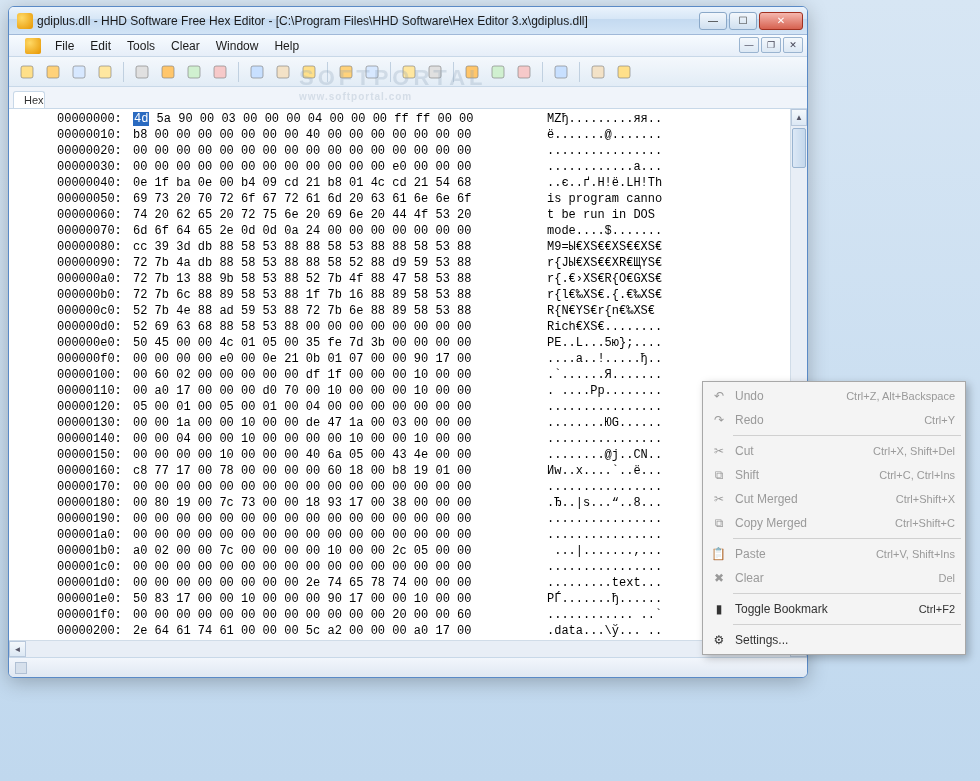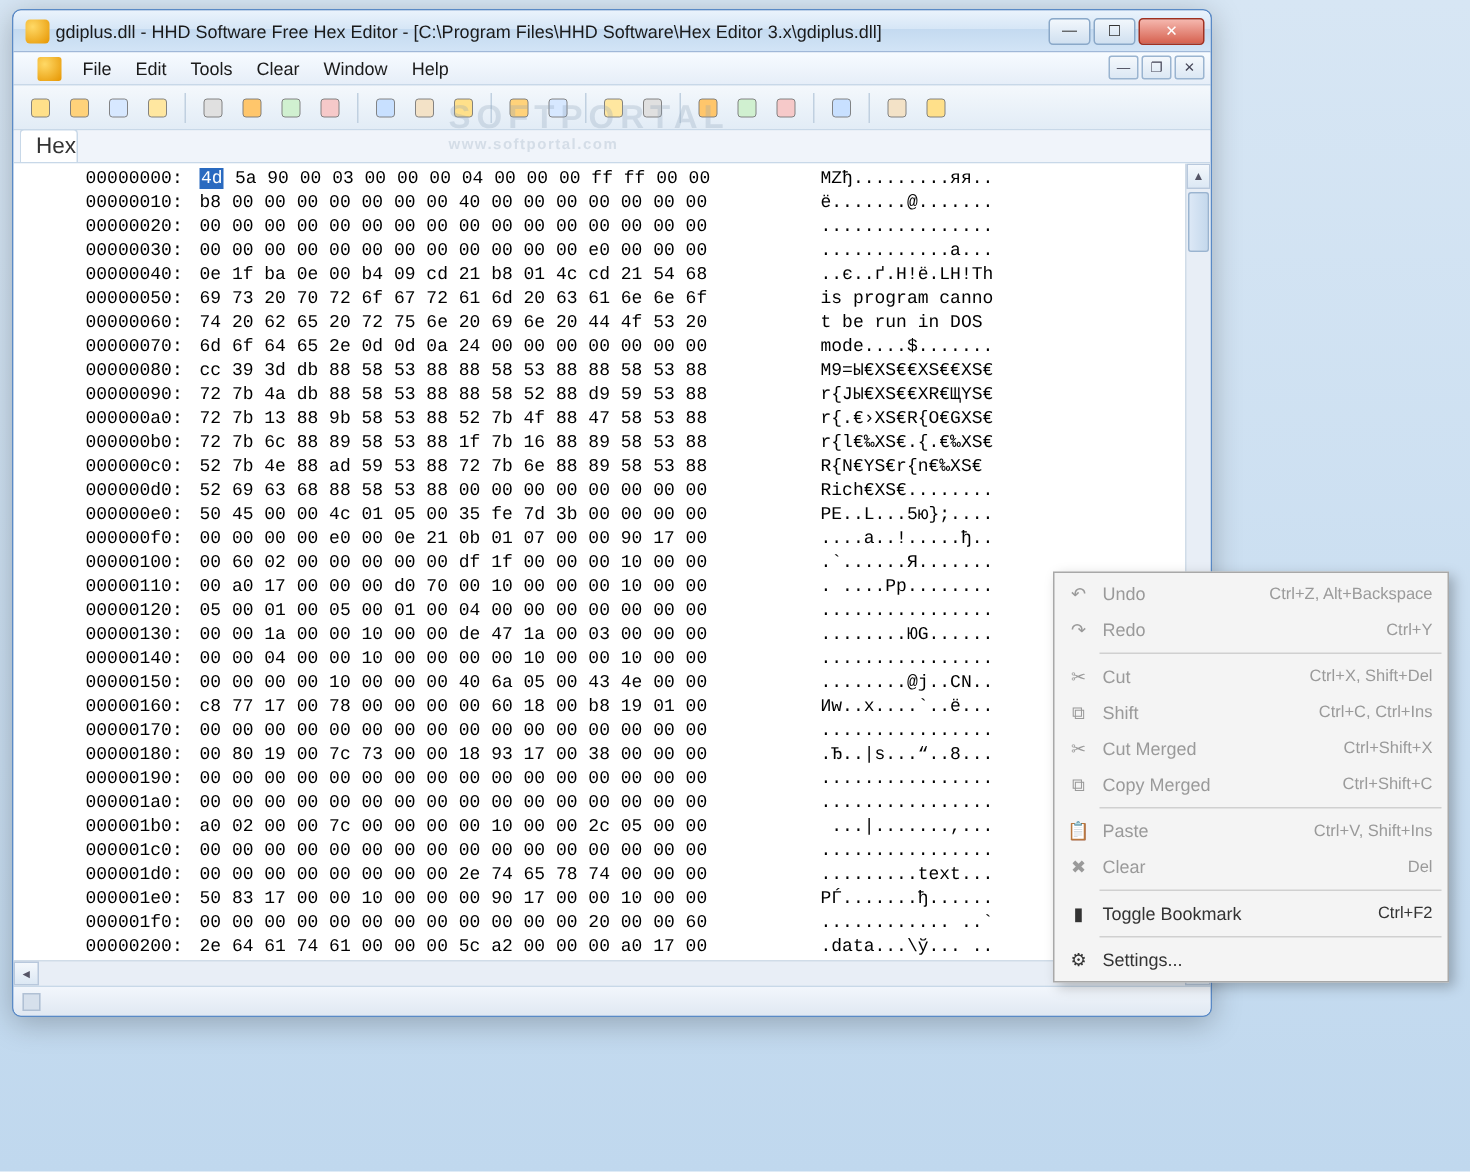--- a/index.html
+++ b/index.html
@@ -93,21 +93,21 @@
   border-bottom: 1px solid #c8d8e8;
   display: flex; align-items: flex-end;
   padding-left: 4px;
 }
 .tab {
   padding: 2px 0 2px 10px;
   background: #fff;
   border: 1px solid #c8d8e8;
   border-bottom: none;
   border-radius: 3px 3px 0 0;
-  font-size: 15px;
+  font-size: 11px;
   color: #333;
   position: relative;
 }
 .hex-area {
   flex: 1;
   background: #fff;
   overflow: hidden;
   position: relative;
   display: flex;
 }

